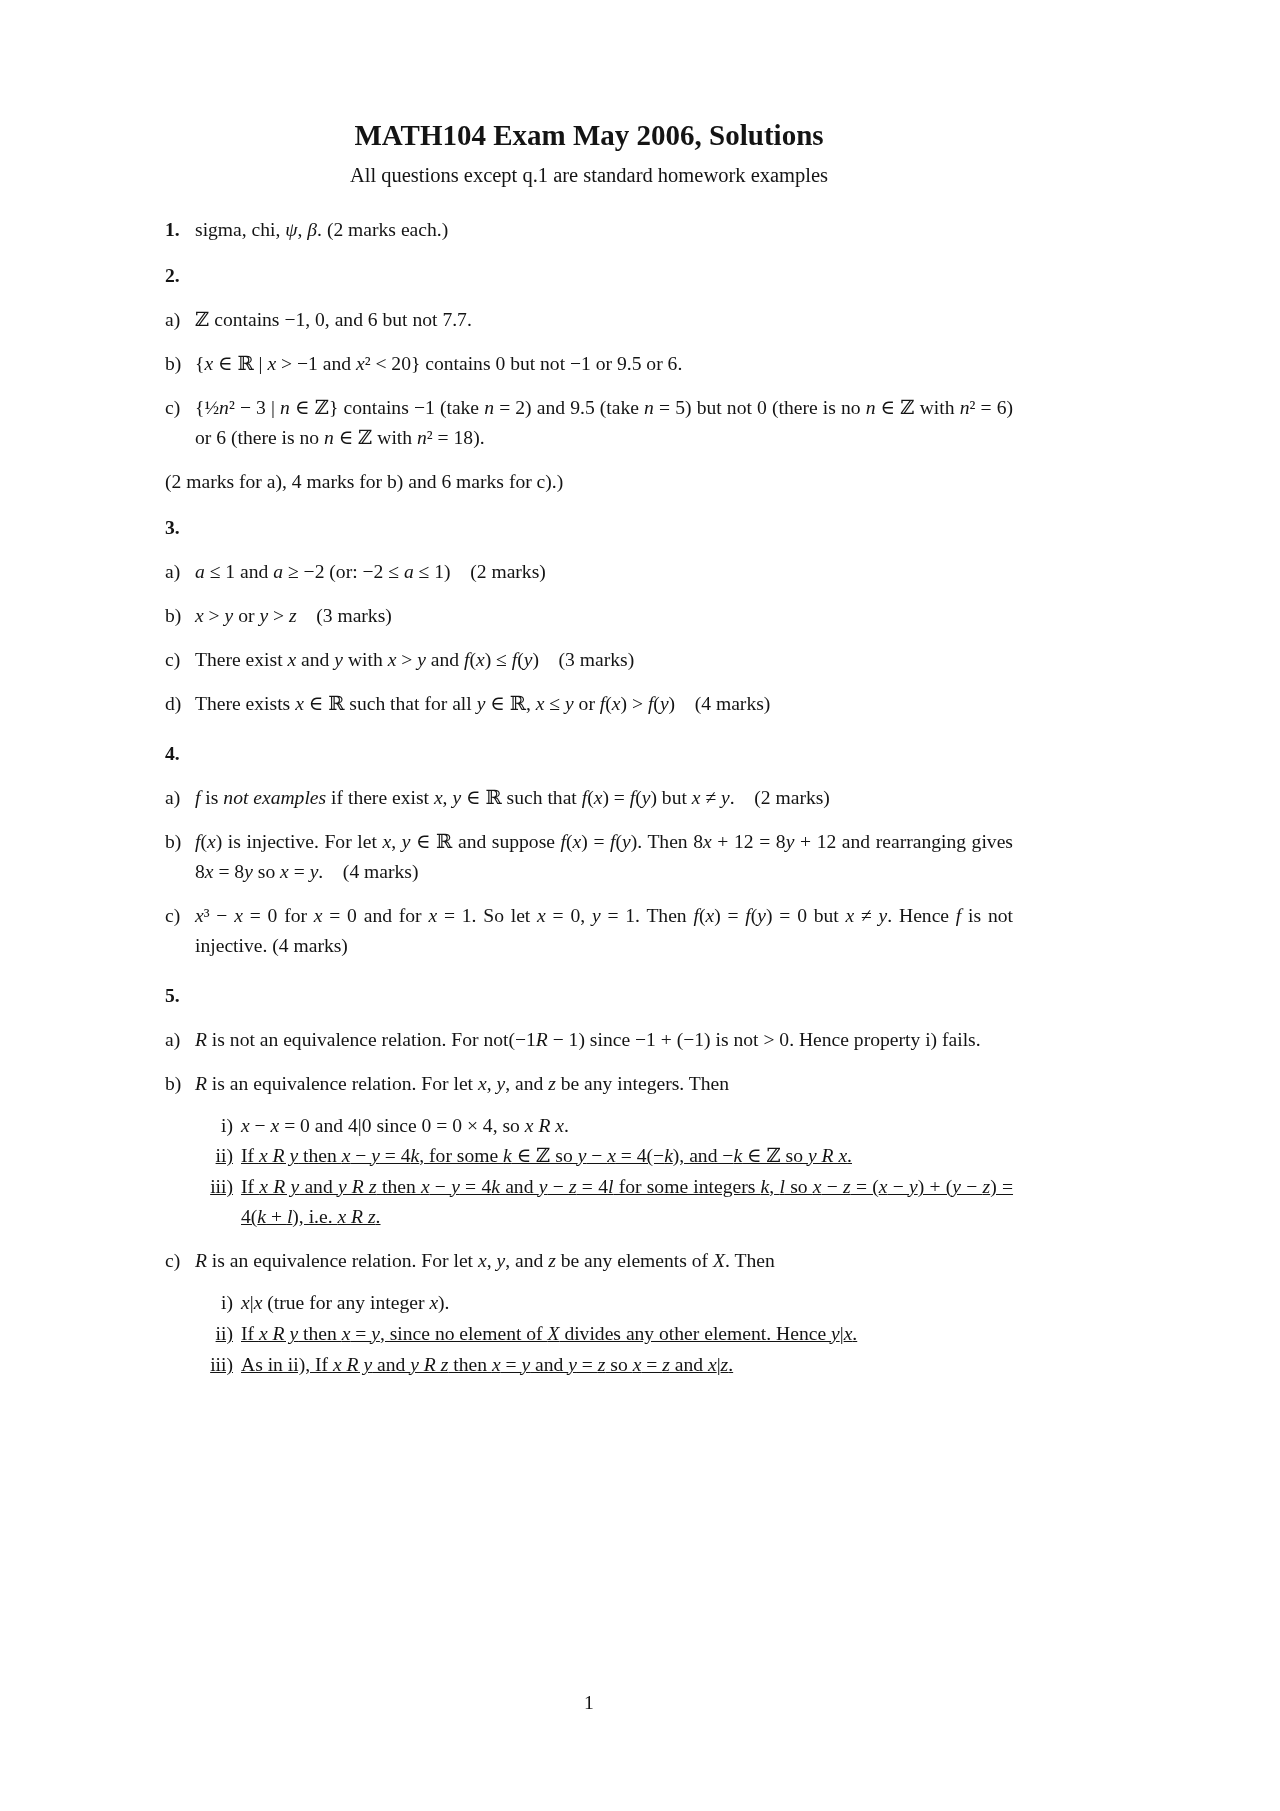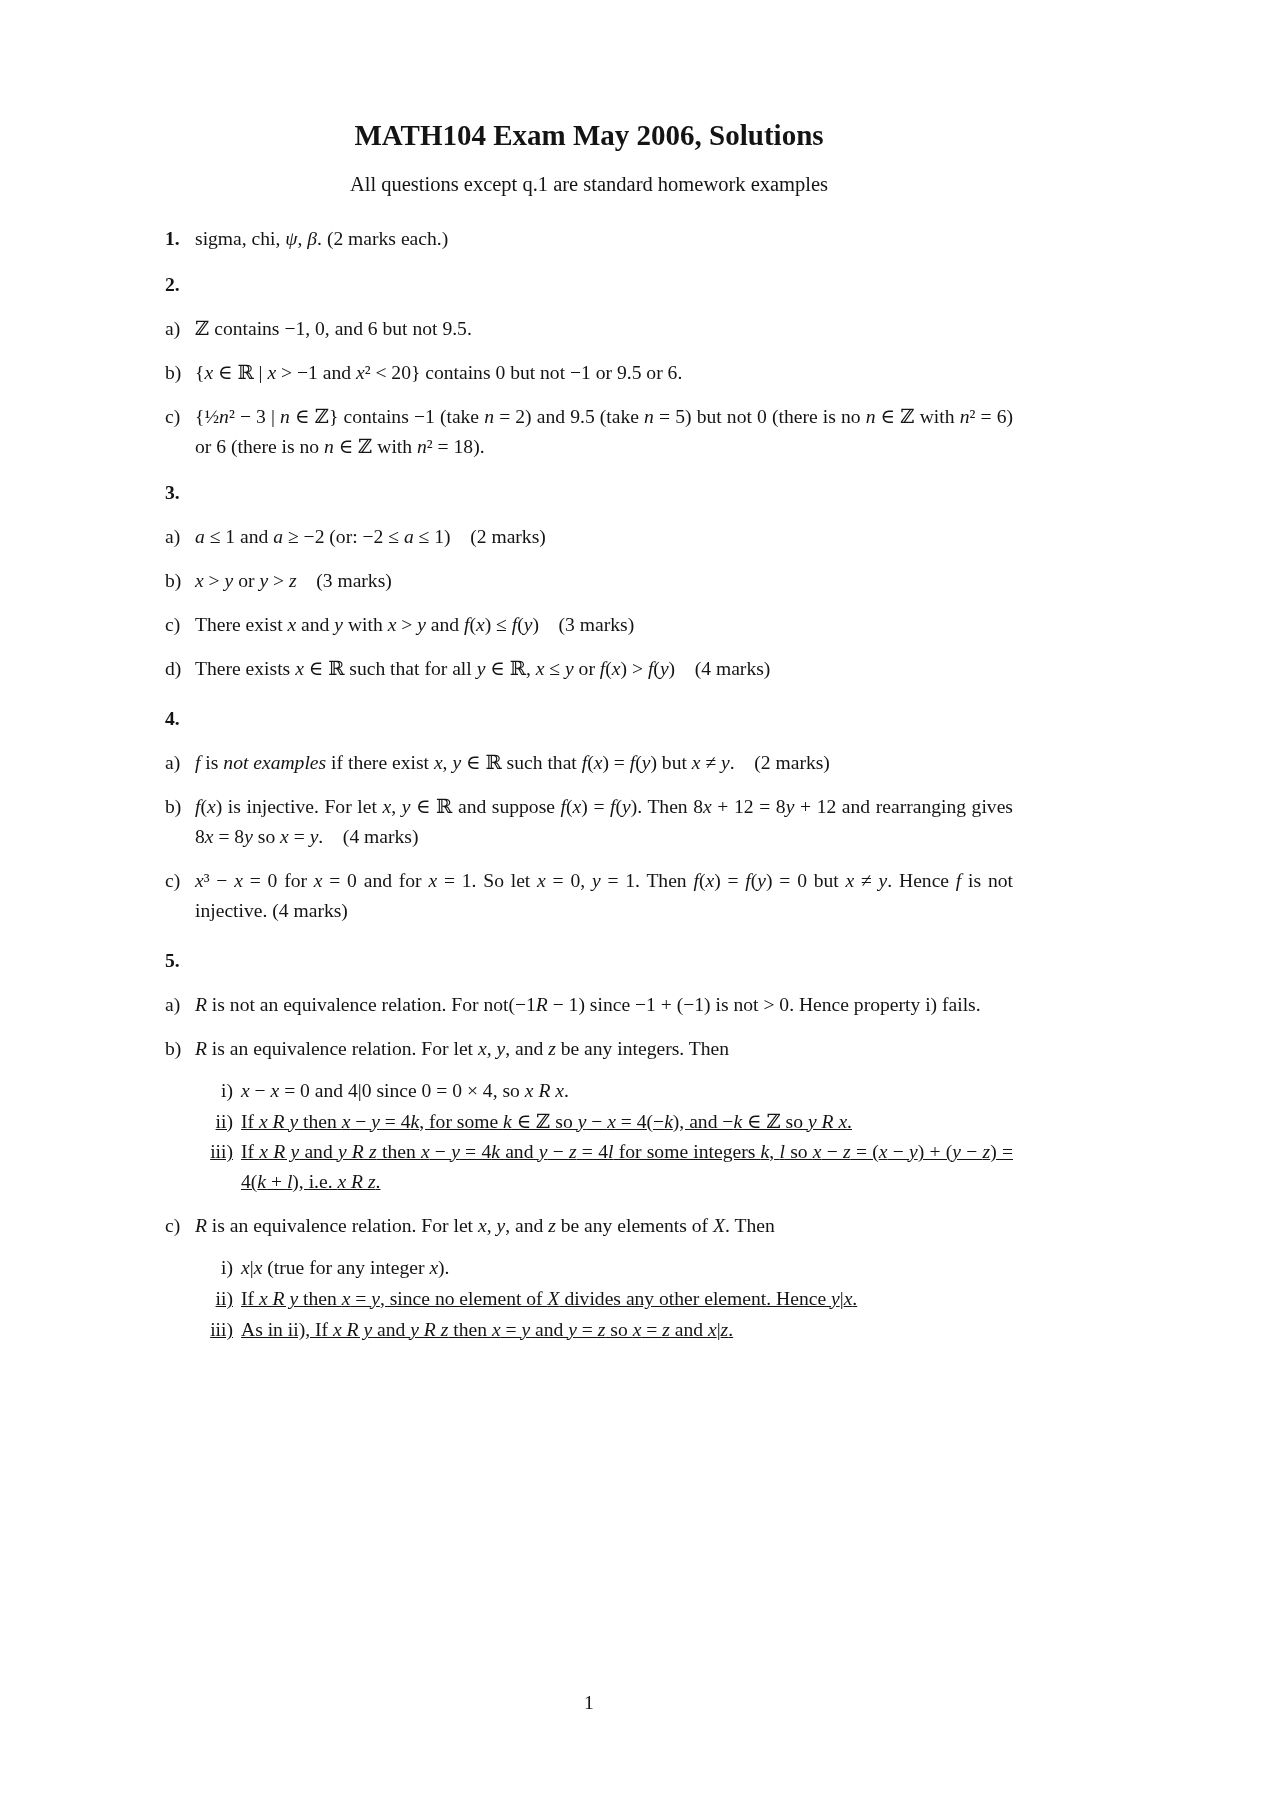--- a/index.html
+++ b/index.html
@@ -6,21 +6,21 @@
   .page{
     position:relative;
     width:1176px;height:1811px;
     background:#ffffff;color:#141414;
     font-family:"Liberation Serif","DejaVu Serif",serif;
     font-size:19.6px;line-height:1.53;
     overflow:hidden;
   }
   .content{position:absolute;left:165px;top:118px;width:848px;}
   .title{font-size:29px;font-weight:700;text-align:center;line-height:1.2;}
-  .subtitle{font-size:20.5px;text-align:center;margin-top:16px;}
+  .subtitle{font-size:20.5px;text-align:center;margin-top:7px;}
   .row{display:flex;align-items:baseline;}
   .q1row{margin-top:24px;}
   .mt{margin-top:14px;}
   .qnum{font-weight:700;margin-top:16px;}
   .qlabel{font-weight:700;flex:0 0 30px;}
   .ilabel{flex:0 0 30px;}
   .itext{flex:1;text-align:justify;}
   .note{margin-top:14px;}
   .intro{margin-left:30px;margin-top:6px;text-align:justify;}
   .sub{margin-left:24px;}
@@ -39,30 +39,31 @@
     <div class="subtitle">All questions except q.1 are standard homework examples</div>
 
     <div class="row q1row">
       <span class="qlabel">1.</span>
       <div class="itext">sigma, chi, <i>ψ</i>, <i>β</i>. (2 marks each.)</div>
     </div>
 
     <div class="qnum">2.</div>
     <div class="row mt">
       <span class="ilabel">a)</span>
-      <div class="itext">ℤ contains −1, 0, and 6 but not 9.5.</div>
+      <div class="itext">ℤ contains −1, 0, and 6 but not 7.7.</div>
     </div>
     <div class="row mt">
       <span class="ilabel">b)</span>
       <div class="itext">{<i>x</i> ∈ ℝ | <i>x</i> &gt; −1 and <i>x</i>² &lt; 20} contains 0 but not −1 or 9.5 or 6.</div>
     </div>
     <div class="row mt">
       <span class="ilabel">c)</span>
       <div class="itext">{½<i>n</i>² − 3 | <i>n</i> ∈ ℤ} contains −1 (take <i>n</i> = 2) and 9.5 (take <i>n</i> = 5) but not 0 (there is no <i>n</i> ∈ ℤ with <i>n</i>² = 6) or 6 (there is no <i>n</i> ∈ ℤ with <i>n</i>² = 18).</div>
     </div>
+    <div class="note">(2 marks for a), 4 marks for b) and 6 marks for c).)</div>
 
     <div class="qnum">3.</div>
     <div class="row mt">
       <span class="ilabel">a)</span>
       <div class="itext"><i>a</i> ≤ 1 and <i>a</i> ≥ −2 (or: −2 ≤ <i>a</i> ≤ 1) (2 marks)</div>
     </div>
     <div class="row mt">
       <span class="ilabel">b)</span>
       <div class="itext"><i>x</i> &gt; <i>y</i> or <i>y</i> &gt; <i>z</i> (3 marks)</div>
     </div>

